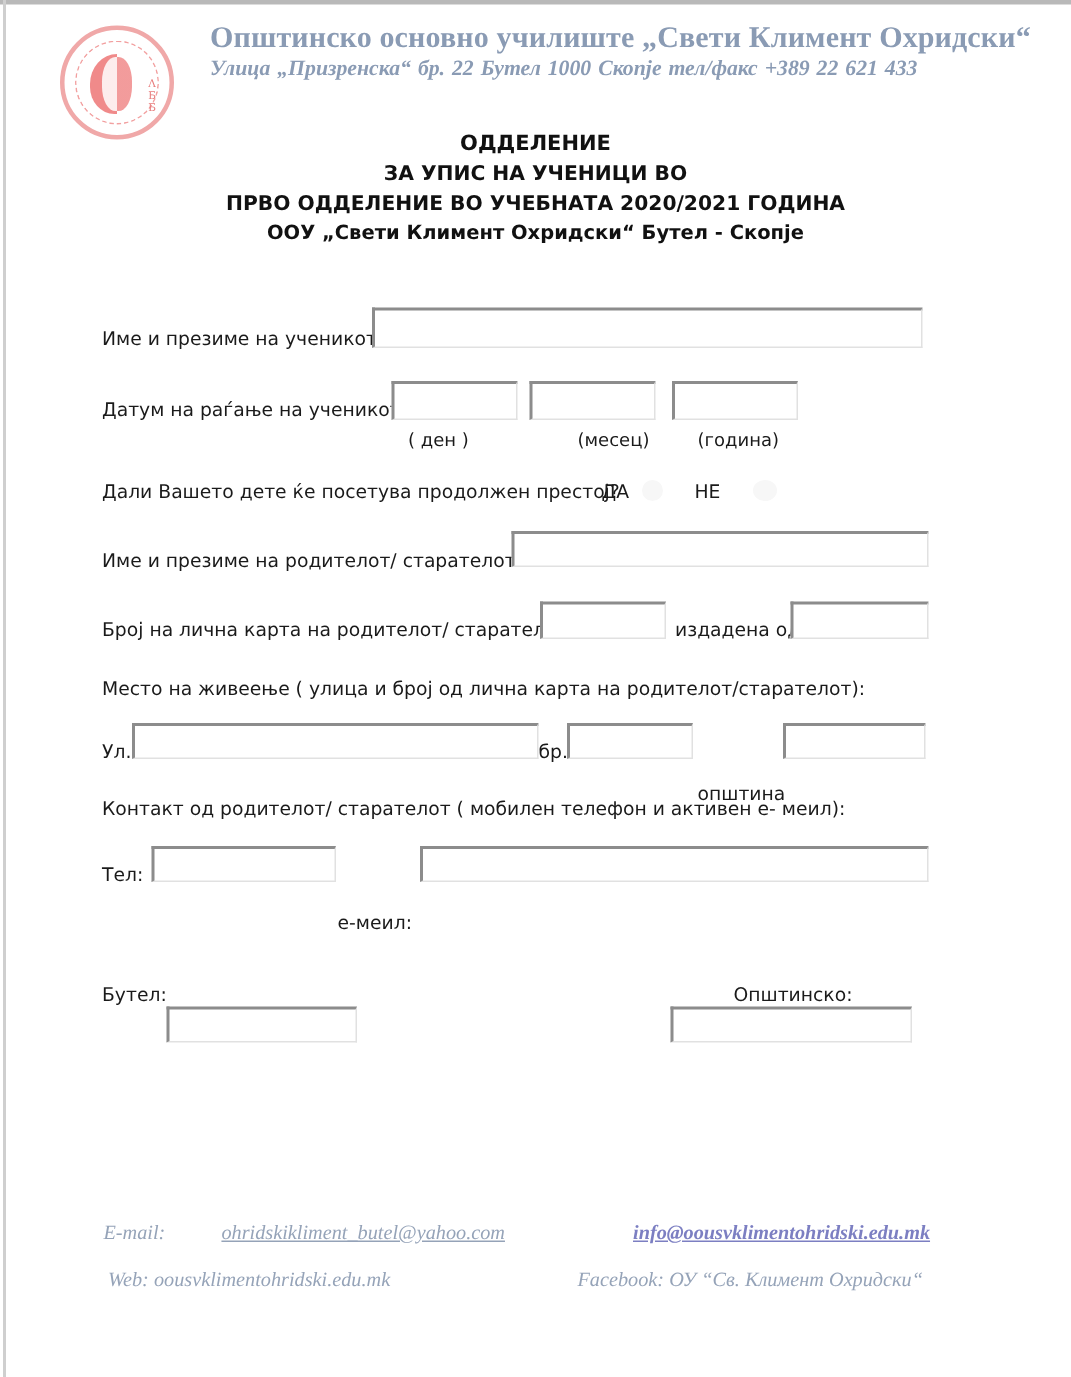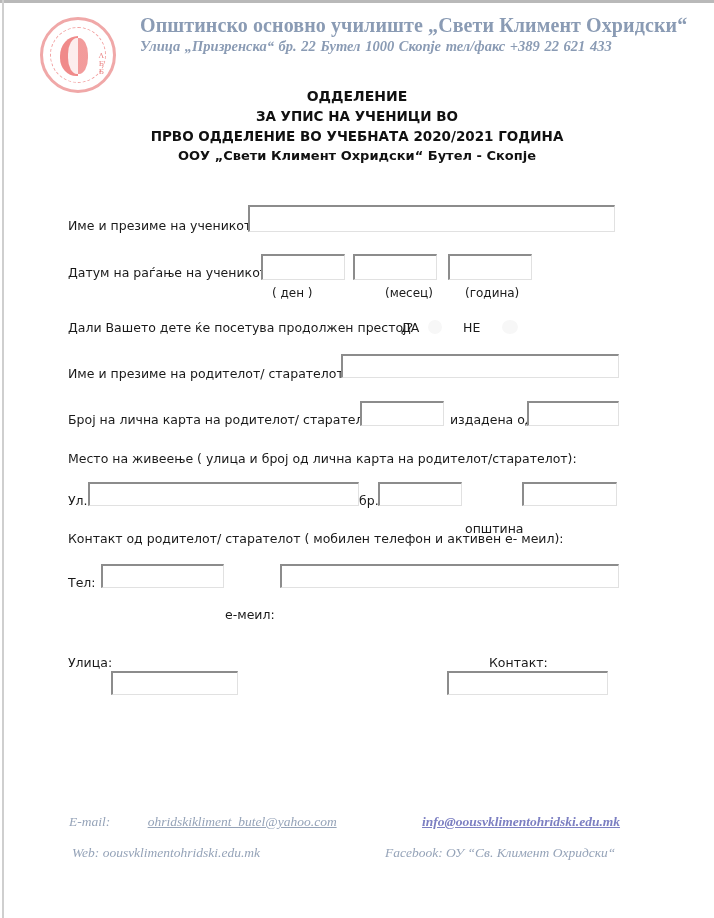--- a/index.html
+++ b/index.html
@@ -98,23 +98,23 @@
 <input class="box" style="left: 378px; top: 482px; width: 84px; height: 24px;" value="">
 <div class="abs label" style="left:465px; top:493px;margin-top:28px;">општина</div>
 <input class="box" style="left: 522px; top: 482px; width: 95px; height: 24px;" value="">
 
 <div class="abs label" style="left:68px; top:531px;text-align:right;">Контакт од родителот/ старателот ( мобилен телефон и  активен е- меил):</div>
 <div class="abs label" style="left:68px; top:575px;">Тел:</div>
 <input class="box" style="left: 101px; top: 564px; width: 123px; height: 24px;" value="">
 <div class="abs label" style="left:225px; top:575px;margin-top:32px;">е-меил:</div>
 <input class="box" style="left: 280px; top: 564px; width: 339px; height: 24px;" value="">
 
-<div class="abs label" style="left:68px; top:655px;">Улица:</div>
+<div class="abs label" style="left:68px; top:655px;">Бутел:</div>
 <input class="box" style="left: 111px; top: 671px; width: 127px; height: 24px;" value="">
-<div class="abs label" style="left:489px; top:655px;">Контакт:</div>
+<div class="abs label" style="left:489px; top:655px;">Општинско:</div>
 <input class="box" style="left: 447px; top: 671px; width: 161px; height: 24px;" value="">
 
 <div class="abs foot" style="left:69px; top:814px;">
   <span>E-mail: </span><a>ohridskikliment_butel@yahoo.com</a>
 </div>
 <div class="abs foot" style="left:388px; top:814px;">
   <a class="foot-link2">info@oousvklimentohridski.edu.mk</a>
 </div>
 <div class="abs foot" style="left:72px; top:845px;">
   <span>Web:  </span><span>oousvklimentohridski.edu.mk</span>

